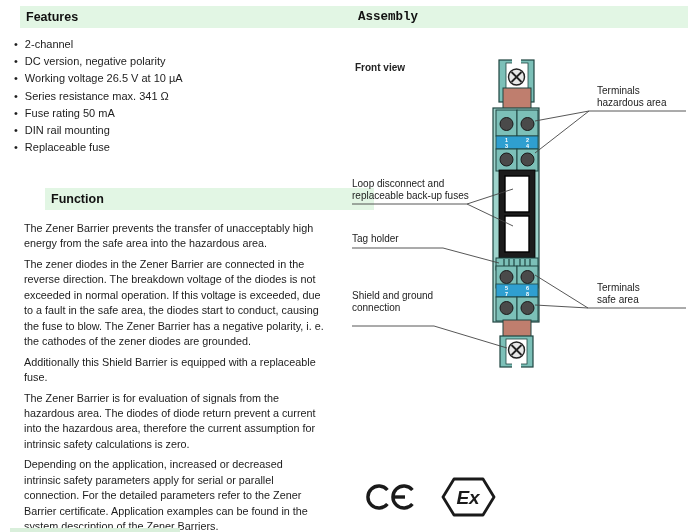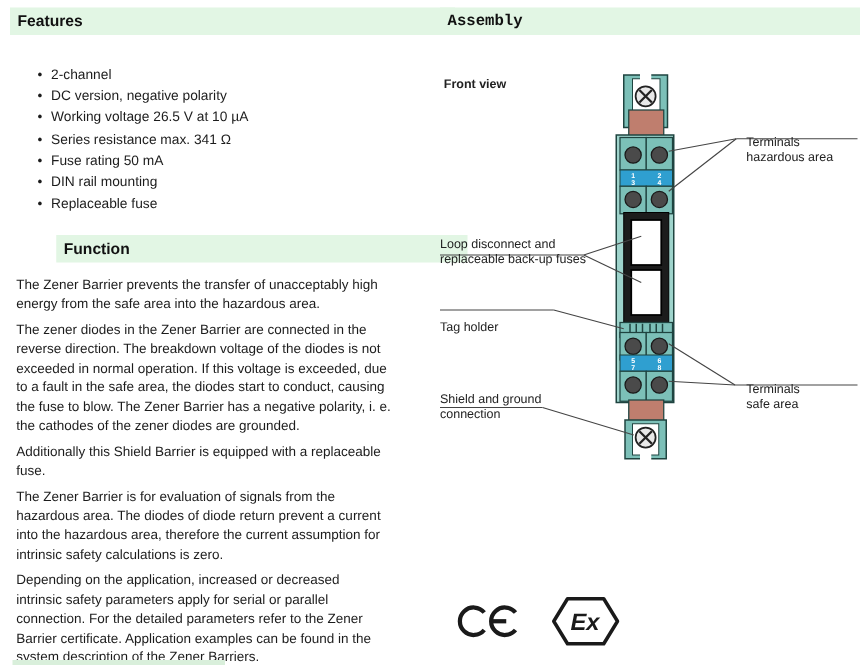--- a/index.html
+++ b/index.html
@@ -5,44 +5,44 @@
   html,body{margin:0;padding:0;background:#fff;}
   #page{
     position:relative;width:688px;height:532px;background:#ffffff;overflow:hidden;
     font-family:"Liberation Sans","DejaVu Sans",sans-serif;color:#1c1c1c;
   }
   .section-bar{
     position:absolute;height:22px;background:#e2f6e4;
     display:flex;align-items:center;padding-left:6px;box-sizing:border-box;
   }
   .section-bar span{font-size:12.5px;font-weight:bold;color:#111;}
-  .bar-features{left:8px;top:6px;width:356px;}
+  .bar-features{left:20px;top:6px;width:356px;}
   .bar-function{left:8px;top:188px;width:329px;margin-left:37px;}
   .bar-assembly{left:352px;top:6px;width:376px;font-family:Liberation Mono, monospace;}
   ul.features-list{
-    position:absolute;left:12px;top:36px;margin:16px;padding:0;list-style:none;width:320px;
+    position:absolute;left:12px;top:36px;margin:0;padding:0;list-style:none;width:320px;
   }
   ul.features-list li{
     font-size:11px;line-height:17.2px;white-space:nowrap;
   }
   ul.features-list li::before{content:"•";margin-right:7px;margin-left:2px;}
   .paras{
     position:absolute;left:8px;top:221px;width:336px;
   }
   .paras p{
-    margin:0 0 5px 5px;font-size:10.8px;line-height:15.45px;white-space:pre-line;
+    margin:0 0 5px 16px;font-size:10.8px;line-height:15.45px;white-space:pre-line;
   }
   .front-view{
     position:absolute;left:355px;top:62px;font-size:10px;font-weight:bold;color:#222;
   }
   .callout{
-    position:absolute;font-size:10px;line-height:12px;color:#222;white-space:pre-line;margin-top:24px;
+    position:absolute;font-size:10px;line-height:12px;color:#222;white-space:pre-line;
   }
   .co-hazardous{left:597px;top:85px;}
-  .co-loop{left:352px;top:166px;}
+  .co-loop{left:352px;top:178px;}
   .co-tag{left:352px;top:233px;}
   .co-safe{left:597px;top:282px;}
   .co-shield{left:352px;top:290px;}
   svg.diagram{position:absolute;left:344px;top:0;width:344px;height:532px;}
   .sliver{
     position:absolute;left:10px;top:528px;width:170px;height:4px;background:#d9efdb;
   }
 </style>
 </head>
 <body>

